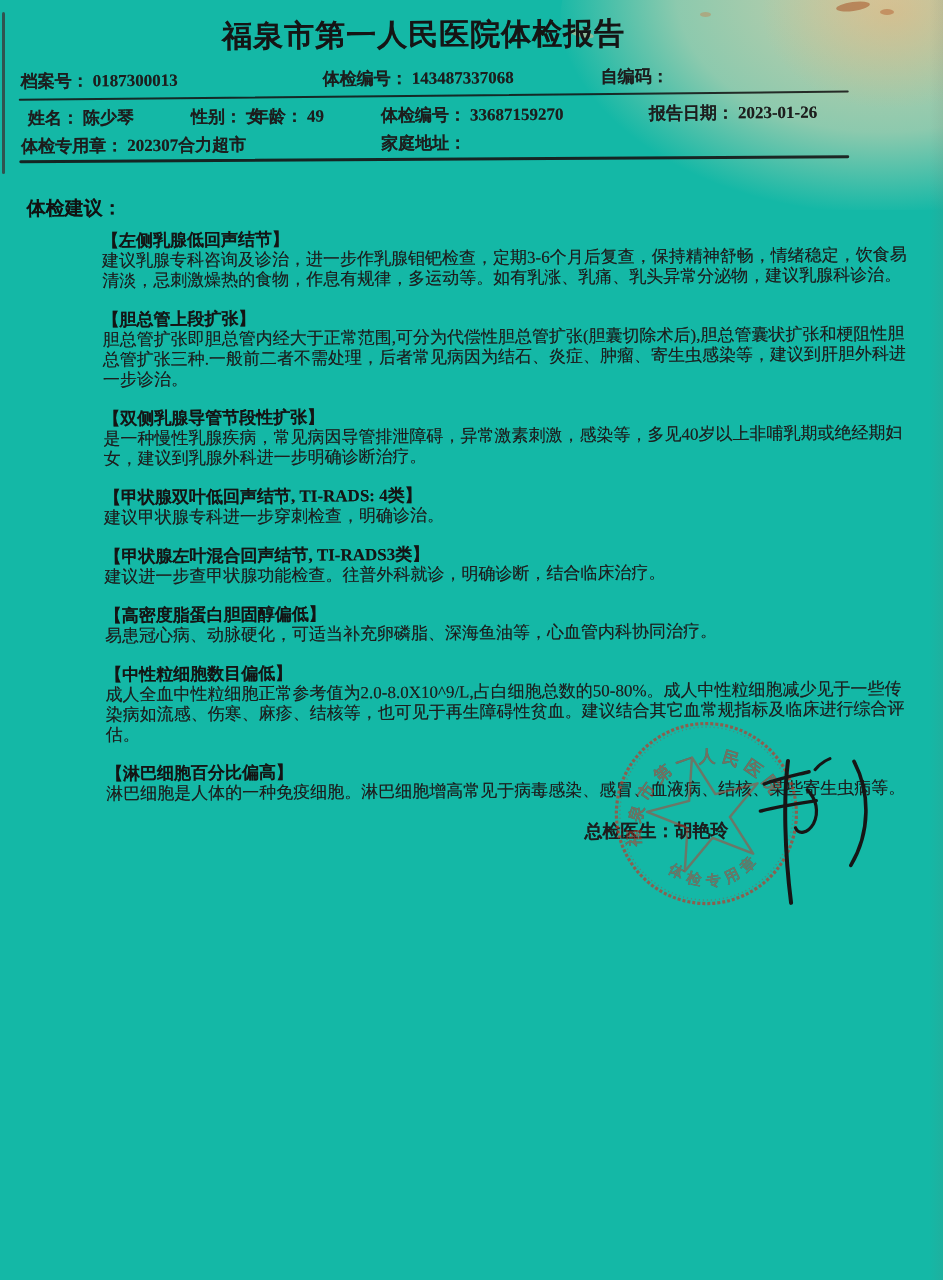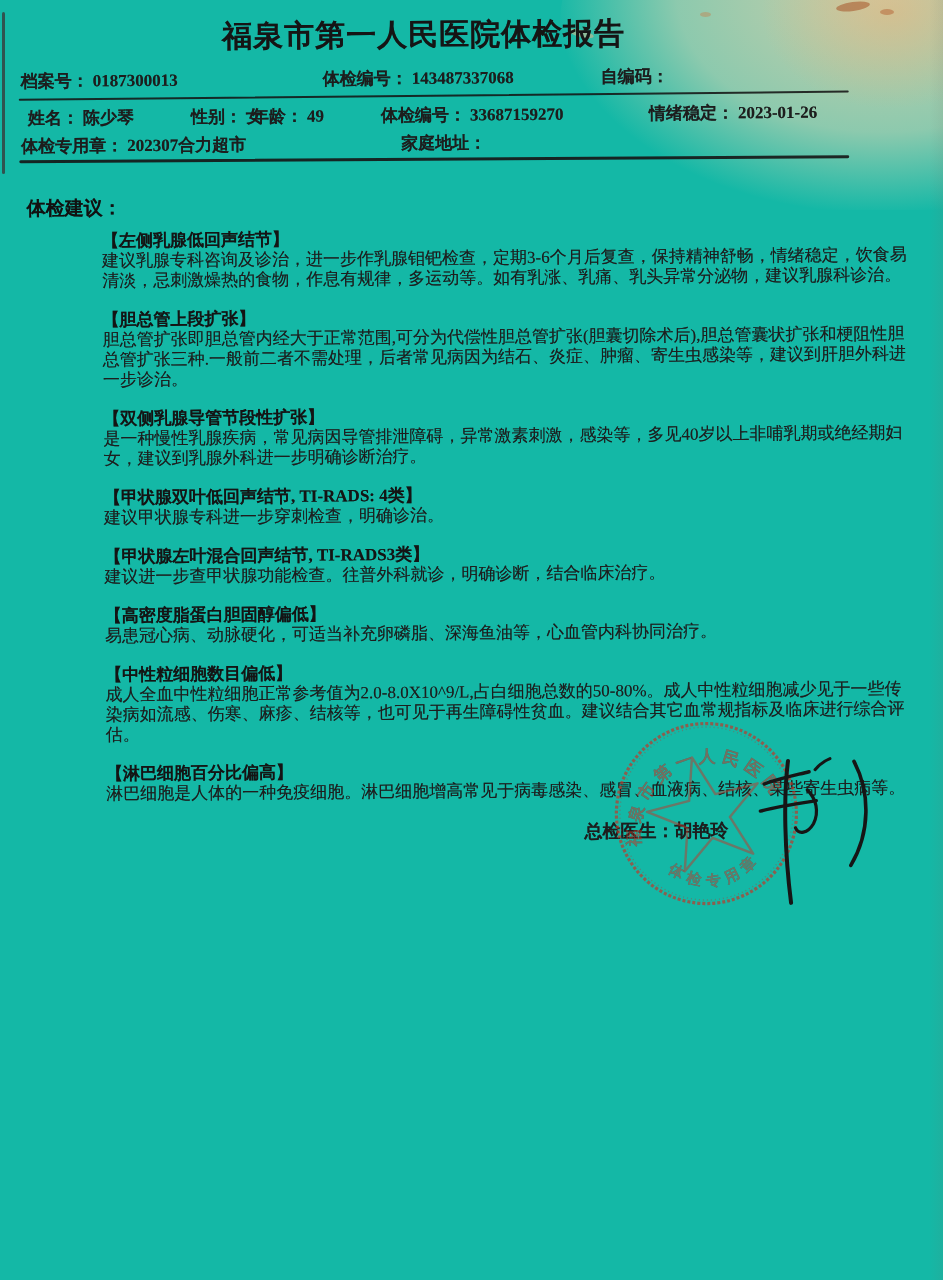--- a/index.html
+++ b/index.html
@@ -59,21 +59,21 @@
   .r3{top:65px;}
   .c-archive{left:20px;}
   .c-examno{left:322px;}
   .c-selfcode{left:600px;}
   .c-name{left:27px;}
   .c-gender{left:190px;}
   .c-age{left:251px;}
   .c-phone{left:380px;}
   .c-date{left:648px;}
   .c-employer{left:20px;}
-  .c-address{left:380px;margin-left:20px;}
+  .c-address{left:380px;}
   .rule{position:absolute;left:18px;width:830px;background:#151515;border-radius:2px;}
   .rule1{top:28px;height:2px;opacity:.88;transform:rotate(-.12deg);}
   .rule2{top:91px;height:3px;opacity:.9;transform:rotate(.1deg);}
   
   .advice{position:absolute;left:25px;top:192px;width:888px;}
   .sec-title{font-size:19px;font-weight:bold;color:#111;margin:0 0 10px 0;}
   .items{margin-left:75px;width:806px;}
   .item{margin-bottom:19px;}
   .item-title{font-size:17px;font-weight:bold;line-height:20px;color:#141414;}
   .item-body{font-size:17px;line-height:20px;color:#1e1e1e;line-break:anywhere;}
@@ -117,21 +117,21 @@
       <div class="fld r2 c-gender">
         <span class="lab">性别：</span><span class="val">女</span>
       </div>
       <div class="fld r2 c-age">
         <span class="lab">年龄：</span><span class="val">49</span>
       </div>
       <div class="fld r2 c-phone">
         <span class="lab">体检编号：</span><span class="val">33687159270</span>
       </div>
       <div class="fld r2 c-date">
-        <span class="lab">情绪稳定：</span><span class="val">2023-01-26</span>
+        <span class="lab">报告日期：</span><span class="val">2023-01-26</span>
       </div>
 
       <div class="fld r3 c-employer">
         <span class="lab">体检专用章：</span><span class="val">202307合力超市</span>
       </div>
       <div class="fld r3 c-address">
         <span class="lab">家庭地址：</span><span class="val"></span>
       </div>
       <div class="rule rule2"></div>
     </div>

